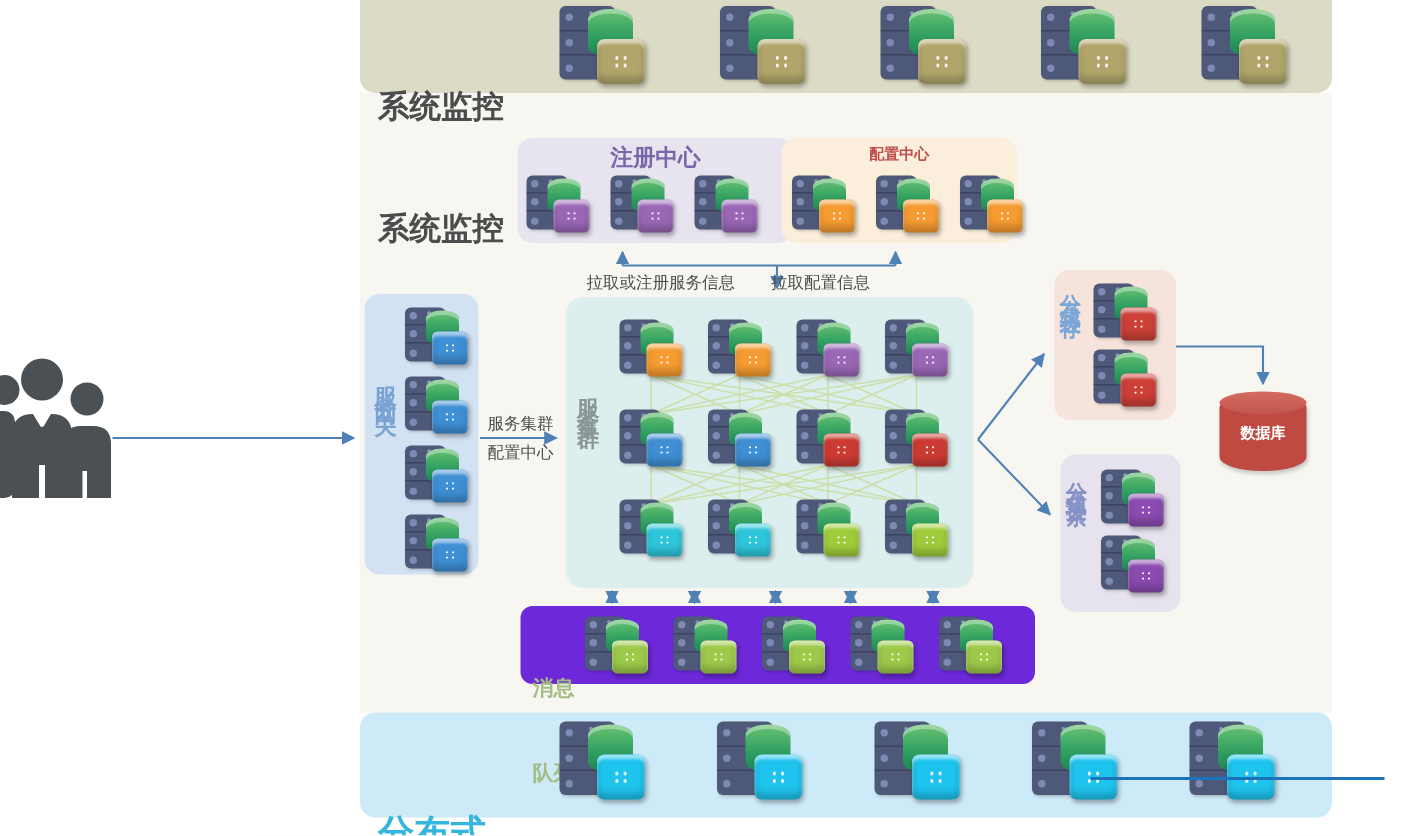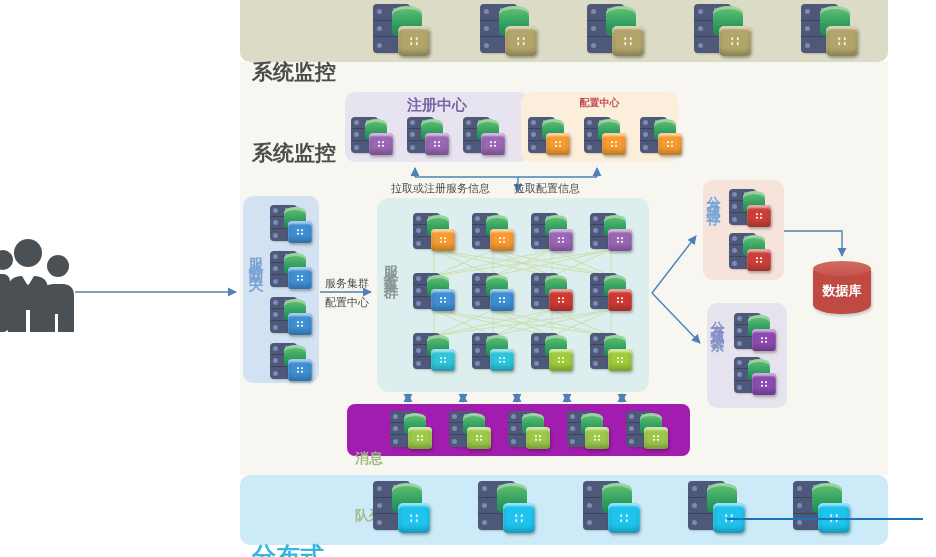--- a/index.html
+++ b/index.html
@@ -35,21 +35,21 @@
   .cube{position:absolute;right:1%;bottom:0;width:56%;height:58%;border-radius:16%;background:var(--cube,#999);
         box-shadow:inset 0 3px 2px rgba(255,255,255,.55),inset 0 -4px 5px rgba(0,0,0,.22),1px 2px 3px rgba(0,0,0,.3);}
   .cube::after{content:'';position:absolute;left:50%;top:50%;width:34%;height:32%;transform:translate(-50%,-50%);
         background-image:radial-gradient(circle,rgba(255,255,255,.95) 28%,transparent 34%);background-size:50% 50%;}
 
   
   .db{left:813px;top:262px;width:58px;height:52px;background:#bf4a42;border-radius:50%/18%;z-index:3;
       box-shadow:1px 2px 3px rgba(0,0,0,.2);}
   .db::before{content:'';position:absolute;left:0;right:0;top:-1px;height:15px;border-radius:50%;
       background:linear-gradient(#d46b60,#c3554c);}
-  .db-label{position:absolute;left:0;right:0;top:20px;text-align:center;font-size:13px;font-weight:bold;}
+  .db-label{position:absolute;left:0;right:0;top:20px;text-align:center;font-size:10px;font-weight:bold;}
 
   
   .wm{z-index:6;white-space:nowrap;}
   .wm-brand{left:701px;top:482px;font-size:30px;color:#1b74ba;letter-spacing:17px;}
   .wm-line{left:727px;top:518px;width:196px;height:2px;background:#1b74ba;z-index:6;}
   .wm-prefix{left:711px;top:527px;font-size:17px;color:rgba(140,145,148,.8);margin-top:36px;}
   .wm-site{left:769px;top:514px;font-size:29px;font-weight:bold;color:#1b74ba;}
 </style>
 </head>
 <body>
@@ -379,21 +379,21 @@
           <div class="cyl"></div>
           <div class="cube"></div>
         </div>
       </div>
   </div>
 
   <div class="abs db">
     <span class="db-label" style="color: rgb(255, 255, 255);">数据库</span>
   </div>
 
-  <div class="zone" style="left: 347px; top: 404px; width: 343px; height: 52px; border-radius: 8px; background: #a21caf;">
+  <div class="zone" style="left: 347px; top: 404px; width: 343px; height: 52px; border-radius: 8px; background: #6d28d9;">
     <div class="zone-title" style="left: 8px; top: 7px; font-size: 14px; line-height: 19px; color: rgb(162, 189, 132);">
       <div>消息</div>
       <div>队列</div>
     </div>
     <div class="nodes row" style="left:43px;top:7px;gap:17px;">
         <div class="srv sm" style="--cube: #9dc94a;">
           <div class="rack">
             <div class="bay"></div>
             <div class="bay"></div>
             <div class="bay"></div>

